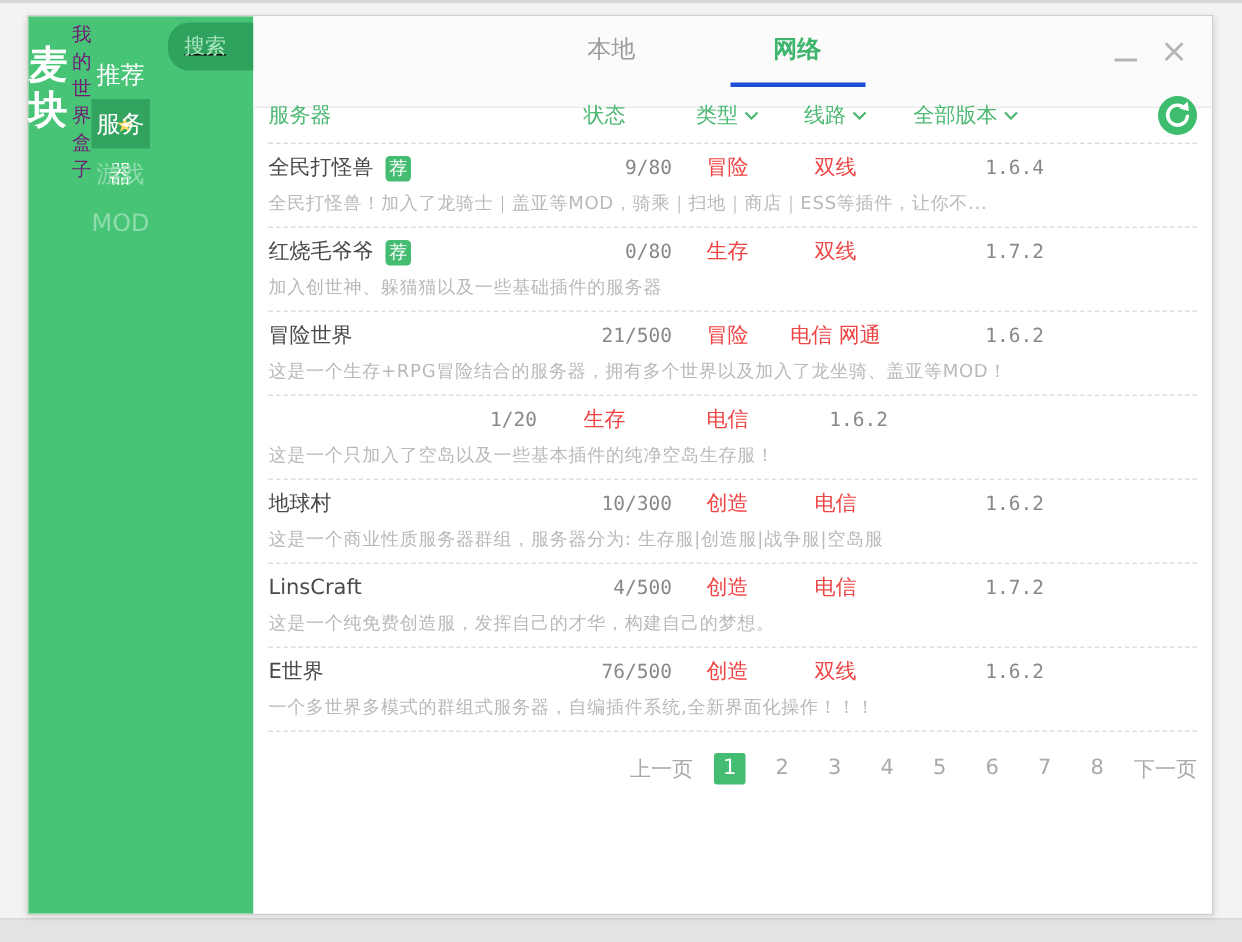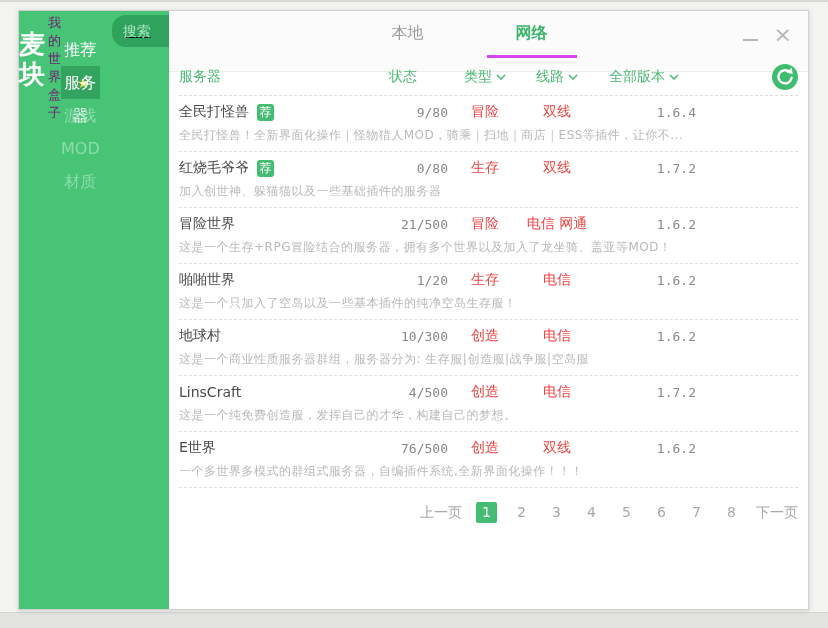--- a/index.html
+++ b/index.html
@@ -49,21 +49,21 @@
   .main { position:absolute; left:150px; top:0; right:0; bottom:0; background:#fff; }
   .tabbar {
     position:relative; height:61px; background:#fbfbfb; border-bottom:1px solid #ececec;
     display:flex; justify-content:center;
   }
   .tabs { display:flex; gap:34px; transform:translateX(-19px); }
   .tab {
     width:90px; text-align:center; font-size:16px; color:#9a9a9a;
     line-height:44px; height:47px; cursor:pointer;
   }
-  .tab.active { color:#3eb56d; font-weight:bold; border-bottom:3px solid #d946ef; }
+  .tab.active { color:#3eb56d; font-weight:bold; border-bottom:3px solid #1d4ed8; }
   .win-controls { position:absolute; right:16px; top:0; height:47px; display:flex; align-items:center; gap:16px; }
   .min-btn { width:15px; height:16px; position:relative; cursor:pointer; }
   .min-btn::after { content:""; position:absolute; left:0; bottom:2px; width:15px; height:2px; background:#b5b5b5; }
   .close-btn { color:#b5b5b5; font-size:22px; line-height:20px; cursor:pointer; }
 
   .content { position:absolute; top:47px; left:0; right:0; bottom:0; padding:0 10px; }
 
   .thead, .srow { display:grid; grid-template-columns:179px 90px 74px 70px 104px 1fr; align-items:center; }
   .thead { height:38px; border-bottom:1px dashed #dcdcdc; color:#4cb872; font-size:14px; }
   .th { text-align:center; }
@@ -108,21 +108,20 @@
     <div class="logo">麦块</div>
     <div class="subtitle">我的世界盒子</div>
 
     <div class="nav">
       <div class="nav-item hl">
         <span>推荐</span><span class="star">★</span>
       </div>
       <div class="nav-item active">服务器</div>
       <div class="nav-item">游戏</div>
       <div class="nav-item">MOD</div>
-      <div class="nav-item">材质</div>
     </div>
 
     <svg class="creeper" width="76" height="52" viewBox="0 0 76 52">
       <rect x="4" y="8" width="40" height="40" fill="#2d9a58"></rect>
       <rect x="11" y="18" width="9" height="8" fill="#237b45"></rect>
       <rect x="27" y="18" width="9" height="8" fill="#237b45"></rect>
       <rect x="19" y="26" width="10" height="8" fill="#237b45"></rect>
       <rect x="15" y="31" width="5" height="11" fill="#237b45"></rect>
       <rect x="28" y="31" width="5" height="11" fill="#237b45"></rect>
       <rect x="46" y="14" width="22" height="22" fill="#55d78b"></rect>
@@ -193,21 +192,21 @@
     <div class="srow">
       <div class="name-cell">
         <span class="sname">全民打怪兽</span>
         <span class="badge">荐</span>
       </div>
       <div class="cell mono">9/80</div>
       <div class="cell">冒险</div>
       <div class="cell">双线</div>
       <div class="cell mono">1.6.4</div>
       <div class="cell"></div>
-      <div class="desc">全民打怪兽！全新界面化操作｜怪物猎人MOD，骑乘｜扫地｜商店｜ESS等插件，让你不...</div>
+      <div class="desc">全民打怪兽！加入了龙骑士｜盖亚等MOD，骑乘｜扫地｜商店｜ESS等插件，让你不...</div>
     </div>
   </div>
           <div class="server-block">
     <div class="srow">
       <div class="name-cell">
         <span class="sname">红烧毛爷爷</span>
         <span class="badge">荐</span>
       </div>
       <div class="cell mono">0/80</div>
       <div class="cell">生存</div>
@@ -226,24 +225,20 @@
       <div class="cell mono">21/500</div>
       <div class="cell">冒险</div>
       <div class="cell">电信 网通</div>
       <div class="cell mono">1.6.2</div>
       <div class="cell"></div>
       <div class="desc">这是一个生存+RPG冒险结合的服务器，拥有多个世界以及加入了龙坐骑、盖亚等MOD！</div>
     </div>
   </div>
           <div class="server-block">
     <div class="srow">
-      <div class="name-cell">
-        <span class="sname">啪啪世界</span>
-
-      </div>
       <div class="cell mono">1/20</div>
       <div class="cell">生存</div>
       <div class="cell">电信</div>
       <div class="cell mono">1.6.2</div>
       <div class="cell"></div>
       <div class="desc">这是一个只加入了空岛以及一些基本插件的纯净空岛生存服！</div>
     </div>
   </div>
           <div class="server-block">
     <div class="srow">

